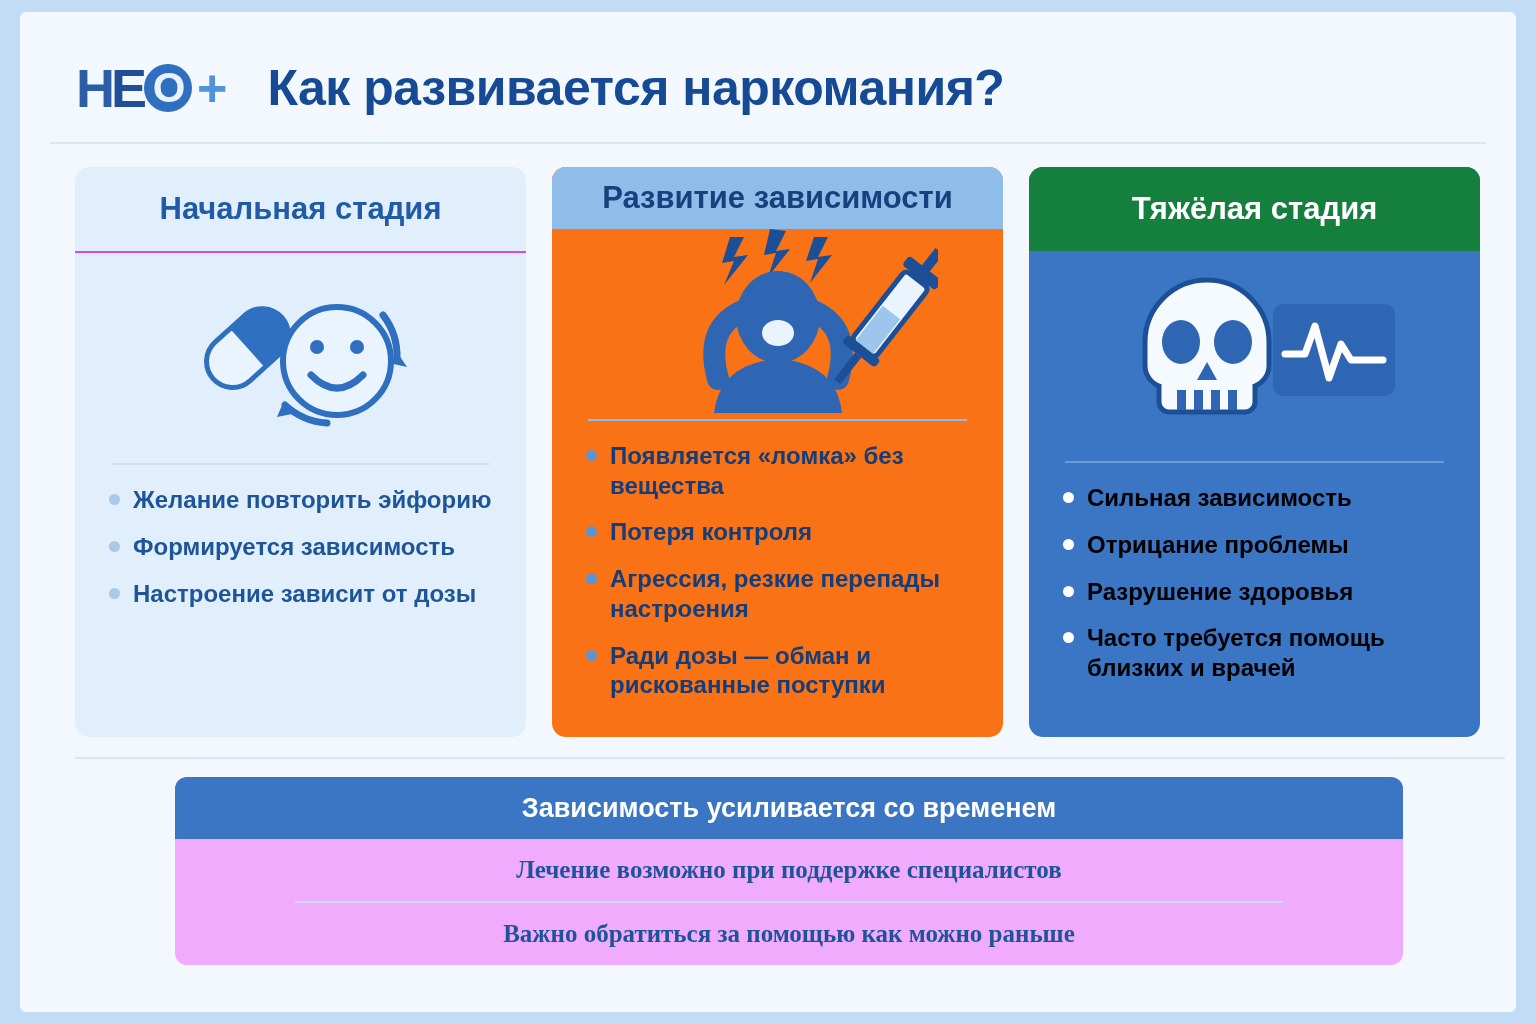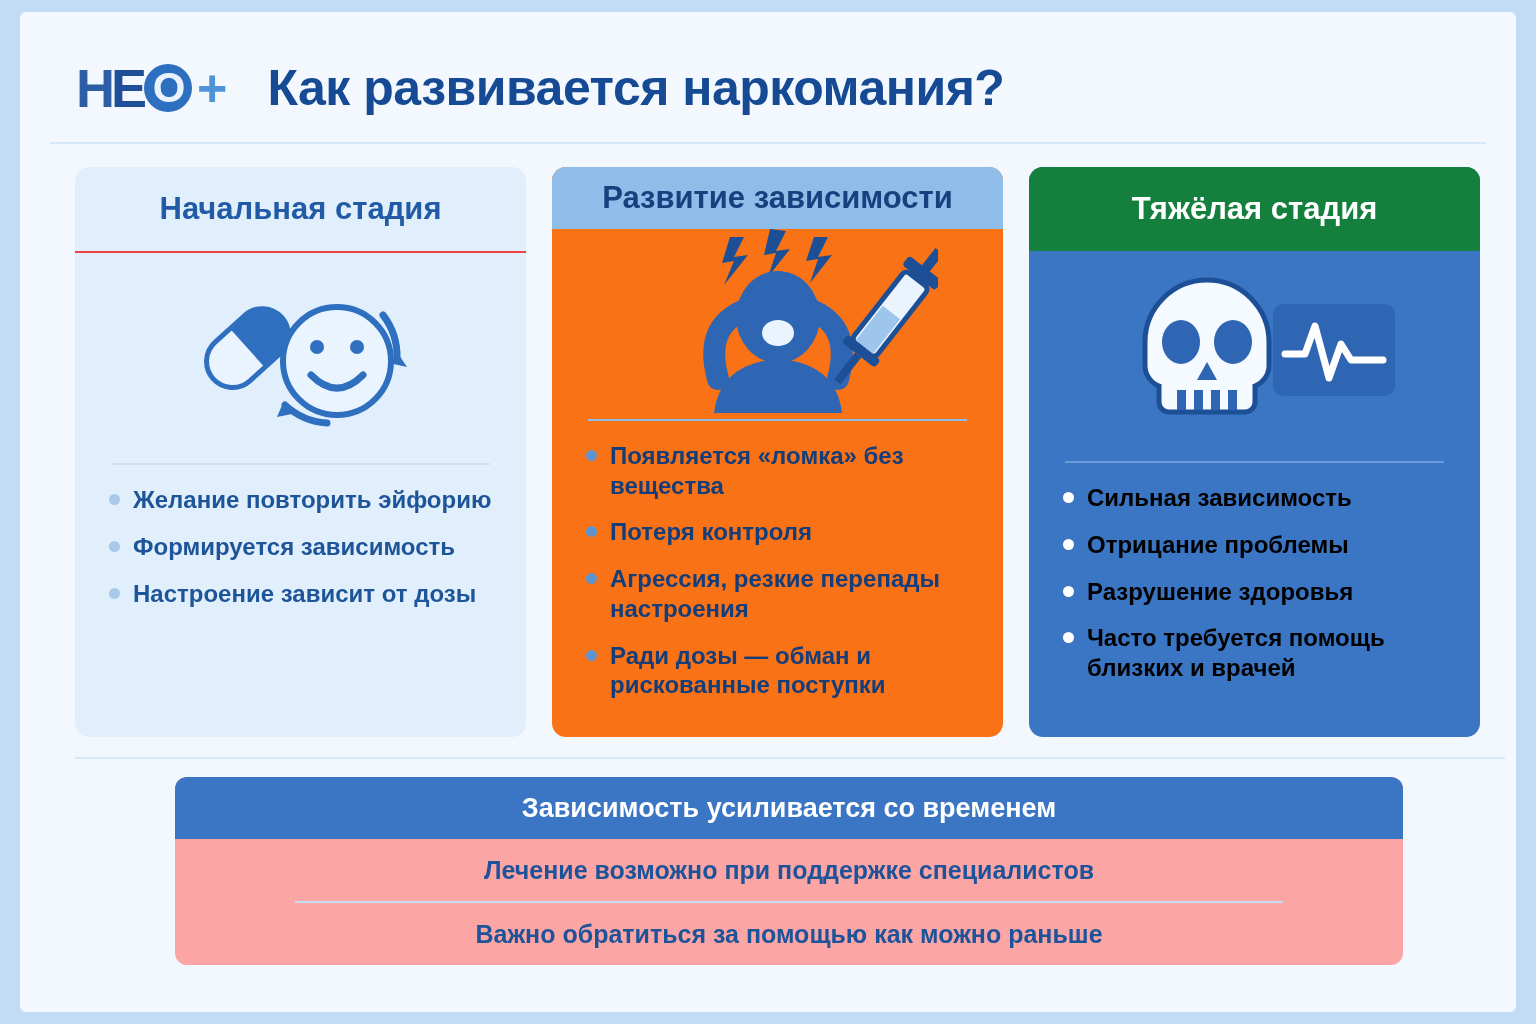--- a/index.html
+++ b/index.html
@@ -106,21 +106,21 @@
   .card-3 { background: #3b76c4; }
 
   .card-head {
     height: 84px;
     display: flex;
     align-items: center;
     justify-content: center;
     font-size: 31px;
     font-weight: 700;
   }
-  .card-1 .card-head { color: #215aa6; border-bottom: 2px solid #ef4444; }
+  .card-1 .card-head { color: #215aa6; border-bottom: 2px solid #d946ef; }
   .card-2 .card-head { color: #17417e; background: #8fbde9; }
   .card-3 .card-head { color: #ffffff; background: #15803d; }
 
   .art {
     height: 210px;
     display: flex;
     align-items: center;
     justify-content: center;
   }
   .divider {
@@ -167,41 +167,42 @@
     width: 1430px;
     height: 2px;
     background: #d6e7f8;
   }
   .footer {
     position: absolute;
     left: 155px;
     top: 765px;
     width: 1228px;
     border-radius: 12px;
-    background: #fca5a5;
+    background: #f0abfc;
     overflow: hidden;
   }
   .footer-main {
     height: 62px;
     background: #3b76c4;
     color: #ffffff;
     font-size: 27px;
     font-weight: 700;
     display: flex;
     align-items: center;
     justify-content: center;
   }
   .footer-row {
     height: 62px;
     display: flex;
     align-items: center;
     justify-content: center;
     font-size: 25px;
     font-weight: 700;
     color: #1d5499;
+    font-family: Liberation Serif, serif;
   }
   .footer-row.bordered { border-bottom: 2px solid #c6def4; margin: 0 120px; }
 </style>
 </head>
 <body>
 
 <div class="page">
   <div class="canvas">
 
     <div class="header">

